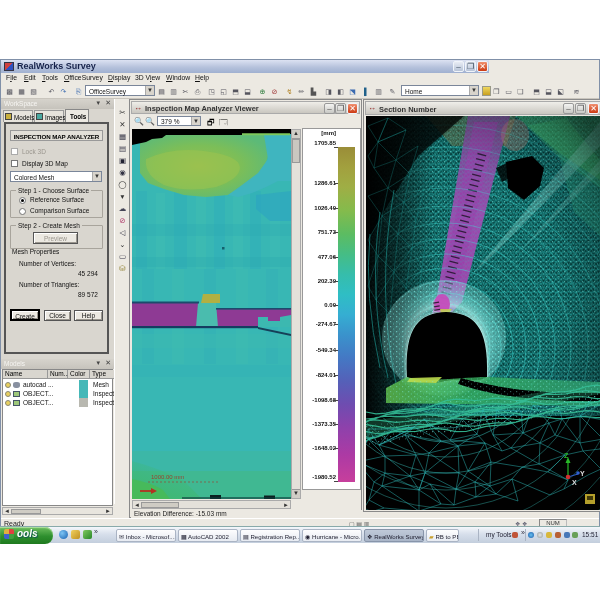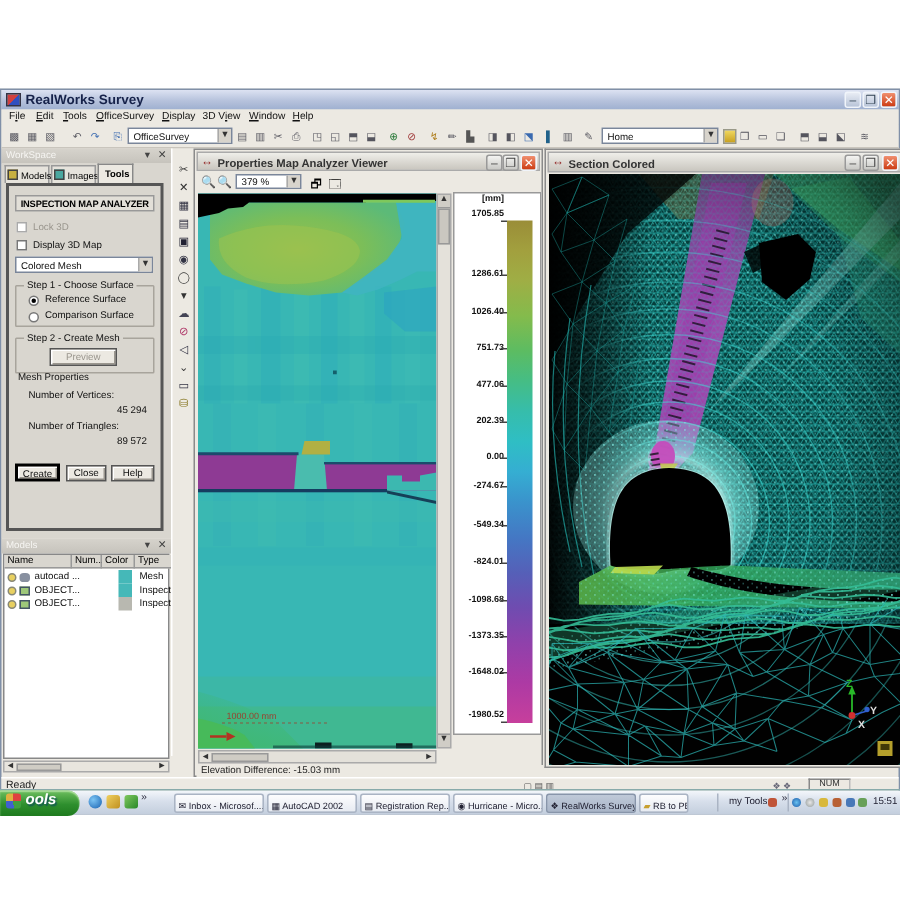--- a/index.html
+++ b/index.html
@@ -1,20 +1,20 @@
 <!DOCTYPE html>
 <html><head>
 <meta charset="utf-8">
 <style>
 *{margin:0;padding:0;box-sizing:border-box;}
 html,body{width:600px;height:600px;background:#fff;font-family:"Liberation Sans",sans-serif;overflow:hidden;}
 .abs{position:absolute;}
 #app{position:absolute;left:0;top:59px;width:600px;height:484px;background:#ece9e2;border:1px solid #8090a8;}
 
-#titlebar{position:absolute;left:0;top:0;width:598px;height:13px;background:linear-gradient(#dce2f2,#b6c2dc 55%,#9fb0d0);}
+#titlebar{position:absolute;left:0;top:0;width:488px;height:13px;background:linear-gradient(#dce2f2,#b6c2dc 55%,#9fb0d0);}
 #titlebar .txt{position:absolute;left:16px;top:1px;font-size:9px;font-weight:bold;color:#16224a;}
 .capbtn{position:absolute;top:1px;width:11px;height:11px;border-radius:2px;border:1px solid #f0f4fa;font-size:8px;color:#fff;text-align:center;line-height:9px;}
 
 #menubar{position:absolute;left:0;top:13px;width:598px;height:10px;background:#ece9e2;font-size:6.8px;color:#111;}
 #menubar span{position:absolute;top:1px;}
 
 #toolbar{position:absolute;left:0;top:23px;width:598px;height:16px;background:#ece9e2;border-bottom:1px solid #c9c5bd;}
 .tbtn{position:absolute;top:3px;width:11px;height:11px;font-size:7px;line-height:11px;text-align:center;color:#55555e;}
 .combo{position:absolute;background:#fff;border:1px solid #7a869a;font-size:6.5px;color:#111;white-space:nowrap;}
 .combo .arr{position:absolute;right:0;top:0;bottom:0;width:9px;background:#d8d4cc;border-left:1px solid #aaa;font-size:6px;text-align:center;color:#333;line-height:9px;}
@@ -197,21 +197,21 @@
         <div style="position: absolute; left: 2px; top: 128px; width: 11px; height: 11px; font-size: 7.5px; color: rgb(51, 51, 68); text-align: center; line-height: 11px;">◁</div>
         <div style="position: absolute; left: 2px; top: 140px; width: 11px; height: 11px; font-size: 7.5px; color: rgb(51, 51, 51); text-align: center; line-height: 11px;">⌄</div>
         <div style="position: absolute; left: 2px; top: 152px; width: 11px; height: 11px; font-size: 7.5px; color: rgb(51, 51, 68); text-align: center; line-height: 11px;">▭</div>
         <div style="position: absolute; left: 2px; top: 164px; width: 11px; height: 11px; font-size: 7.5px; color: rgb(138, 122, 40); text-align: center; line-height: 11px;">⛁</div>
       </div>
   </div>
 
   <div class="abs" style="left:128px;top:39px;width:233px;height:419px;background:#ece9e2;border:1px solid #8a8a8a;">
     <div class="abs" style="left:1px;top:1px;width:229px;height:13px;background:linear-gradient(#efeee9,#c9c6bf);border:1px solid #aaa;">
       <span class="abs" style="left:2px;top:1px;font-size:8px;color:#902020;">↔</span>
-      <span class="abs" style="left:13px;top:2px;font-size:7.5px;font-weight:bold;color:#333;">Properties Map Analyzer Viewer</span>
+      <span class="abs" style="left:13px;top:2px;font-size:7.5px;font-weight:bold;color:#333;">Inspection Map Analyzer Viewer</span>
       <div class="capbtn" style="right:24px;top:1px;background:linear-gradient(#f4f4f2,#c8c8c4);color:#444;border-color:#999;">–</div>
       <div class="capbtn" style="right:13px;top:1px;background:linear-gradient(#f4f4f2,#c8c8c4);color:#444;border-color:#999;">❐</div>
       <div class="capbtn" style="right:1px;top:1px;background:linear-gradient(#f09070,#cc3a12);">✕</div>
     </div>
     <div class="abs" style="left:1px;top:15px;width:229px;height:13px;background:#ece9e2;">
       <span class="abs" style="left:3px;top:2px;font-size:8px;">🔍</span>
         <span class="abs" style="left:14px;top:2px;font-size:8px;">🔍</span>
       <div class="combo" style="left:26px;top:1px;width:44px;height:10px;">
           <span style="position:absolute;left:3px;top:1px;">379 %</span>
           <span class="arr">▼</span>
@@ -344,21 +344,21 @@
       <span class="abs" style="right:1px;top:1px;font-size:6px;color:#333;">►</span>
     </div>
     <div class="abs" style="left:1px;top:410px;width:231px;height:8px;background:#ece9e2;font-size:6.5px;color:#222;">
         <span style="position:absolute;left:3px;top:0;">Elevation Difference: -15.03 mm</span>
       </div>
   </div>
 
   <div class="abs" style="left:362px;top:39px;width:238px;height:413px;background:#ece9e2;border:1px solid #8a8a8a;border-right:none;">
     <div class="abs" style="left:1px;top:1px;width:236px;height:14px;background:linear-gradient(#efeee9,#c9c6bf);border:1px solid #aaa;">
       <span class="abs" style="left:2px;top:1px;font-size:8px;color:#902020;">↔</span>
-      <span class="abs" style="left:13px;top:2.5px;font-size:7.5px;font-weight:bold;color:#333;">Section Colored</span>
+      <span class="abs" style="left:13px;top:2.5px;font-size:7.5px;font-weight:bold;color:#333;">Section Number</span>
       <div class="capbtn" style="right:26px;top:1px;background:linear-gradient(#f4f4f2,#c8c8c4);color:#444;border-color:#999;">–</div>
       <div class="capbtn" style="right:14px;top:1px;background:linear-gradient(#f4f4f2,#c8c8c4);color:#444;border-color:#999;">❐</div>
       <div class="capbtn" style="right:1px;top:1px;background:linear-gradient(#f09070,#cc3a12);">✕</div>
     </div>
     <div class="abs" style="left:2px;top:16px;width:234px;height:394px;background:#000;" id="sectioncanvas">
     <svg width="234" height="394" viewBox="0 0 234 394">
       <defs>
         <pattern id="tri" width="5" height="4.4" patternUnits="userSpaceOnUse">
           <path d="M0,0 L5,0 M0,4.4 L5,4.4 M0,0 L2.5,4.4 L5,0 M-2.5,4.4 L0,0 M5,0 L7.5,4.4" stroke="#2cbab6" stroke-width="0.5" fill="none"></path>
         </pattern>

